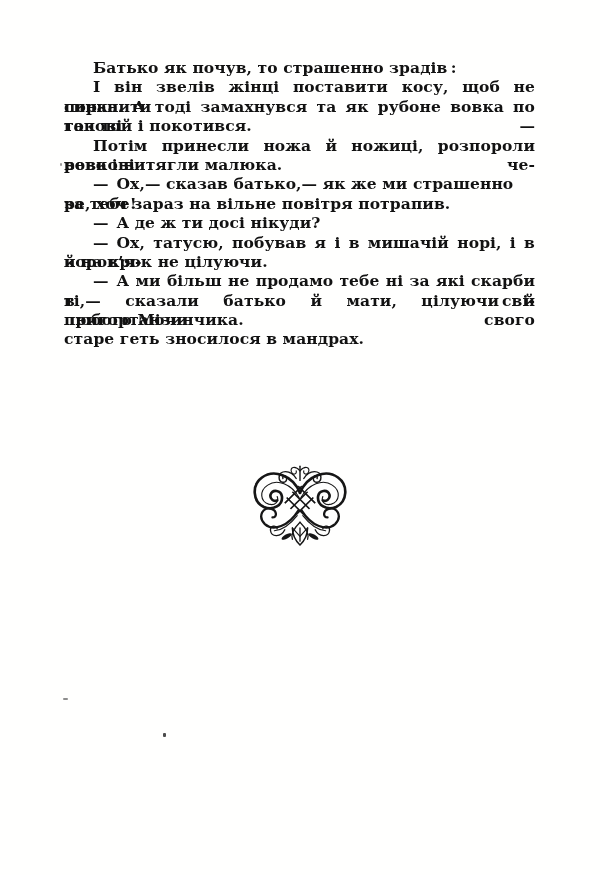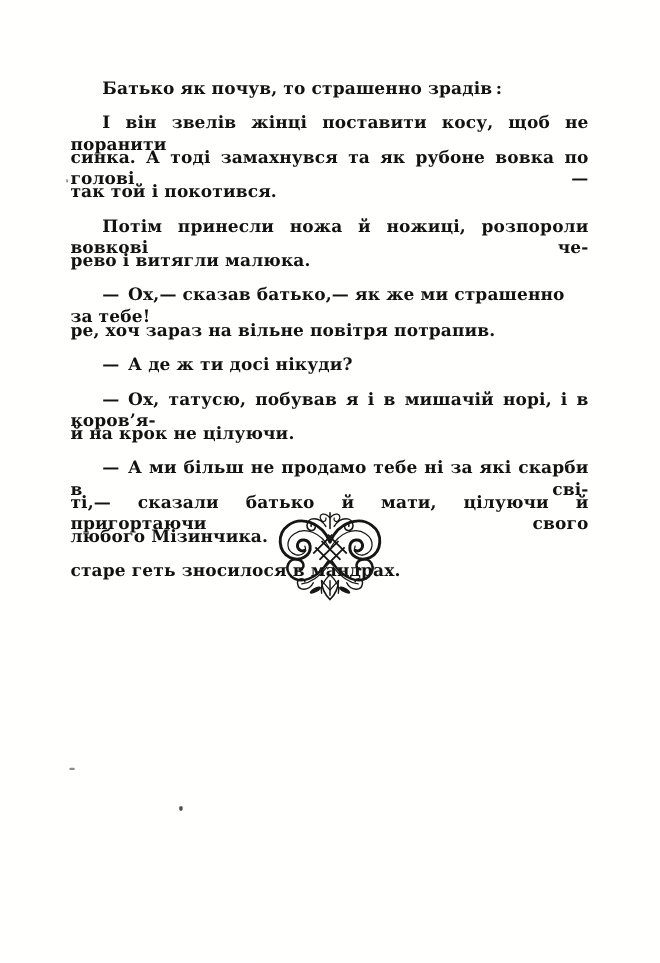--- a/index.html
+++ b/index.html
@@ -29,21 +29,20 @@
     font-weight: bold;
     line-height: 19.4px;
     letter-spacing: 0.1px;
   }
   .line {
     text-align: justify;
     text-align-last: justify;
     white-space: normal;
     height: 19.4px;
     overflow: visible;
-    margin-top: 12px;
   }
   .line.last {
     text-align: left;
     text-align-last: left;
   }
   .line.indent {
     text-indent: 29px;
   }
   .ornament {
     position: absolute;

